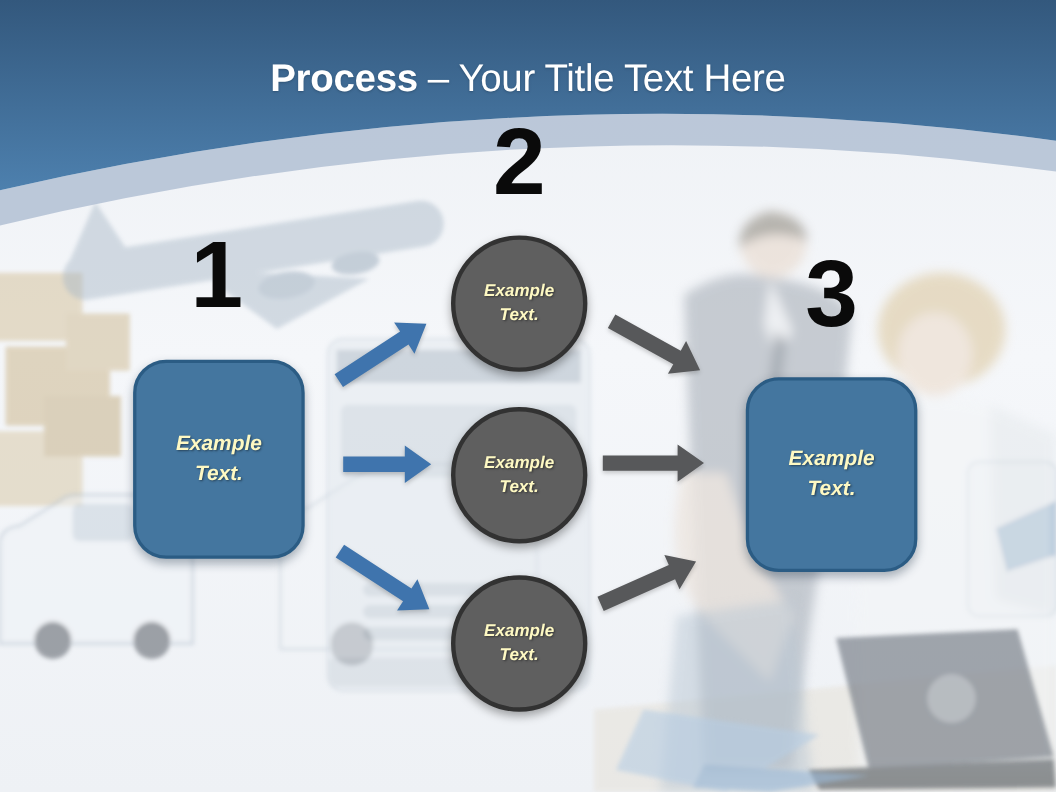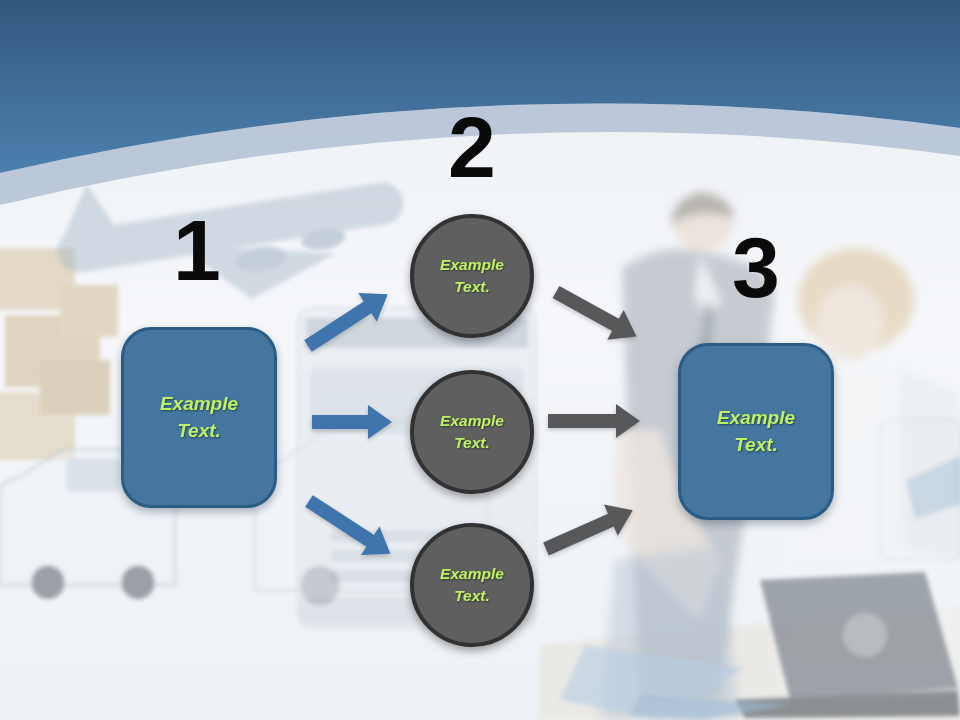--- a/index.html
+++ b/index.html
@@ -46,21 +46,21 @@
     background:var(--circle-gray,#5e5e5e);
     border:4px solid var(--circle-border,#2f2f2f);
     box-shadow:0 4px 9px rgba(0,0,0,.35);
     display:flex;align-items:center;justify-content:center;
   }
   .c1{left:410px;top:214px;}
   .c2{left:410px;top:370px;}
   .c3{left:410px;top:523px;}
 
   .label{
-    color:#bef264;font-weight:700;font-style:italic;text-align:center;
+    color:#fef9c3;font-weight:700;font-style:italic;text-align:center;
     text-shadow:1px 1px 2px rgba(0,0,0,.45);
   }
   .box .label{font-size:19px;line-height:1.42;width:112px;}
   .circle .label{font-size:15.5px;line-height:1.45;width:92px;}
 
   .arrow-blue{fill:var(--arrow-blue,#3f74ad);}
   .arrow-gray{fill:var(--arrow-gray,#57585a);}
   svg.arrows{filter:drop-shadow(0 2px 2px rgba(0,0,0,.2));}
 </style>
 </head>
@@ -159,20 +159,23 @@
     <defs>
       <linearGradient id="hdr" x1="0" y1="0" x2="0" y2="1">
         <stop offset="0" style="stop-color:var(--header-top,#33587d)"></stop>
         <stop offset="1" style="stop-color:var(--header-bottom,#4d80ae)"></stop>
       </linearGradient>
     </defs>
     <path d="M0,173 Q480,62 960,128 L960,156 Q480,90 0,205 Z" style="fill:var(--band,#b2c0d3)" opacity="0.85"></path>
     <path d="M0,0 H960 V128 Q480,62 0,173 Z" fill="url(#hdr)"></path>
   </svg>
 
+  <div class="title">
+    <span class="bold">Process</span><span class="rest">– Your Title Text Here</span>
+  </div>
 
   <div class="num n1">1</div>
   <div class="num n2">2</div>
   <div class="num n3">3</div>
 
   <svg class="layer arrows" viewBox="0 0 960 720" aria-hidden="true">
     <g transform="translate(308,346) rotate(-33)">
         <path class="arrow-blue" d="M0,-7 L71,-7 L71,-17 L95,0 L71,17 L71,7 L0,7 Z"></path>
       </g>
     <g transform="translate(312,422)">

